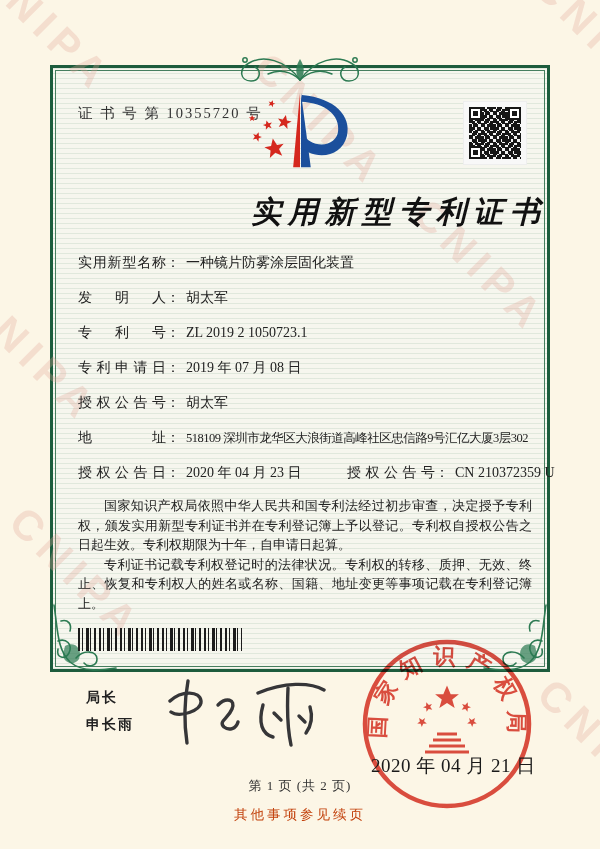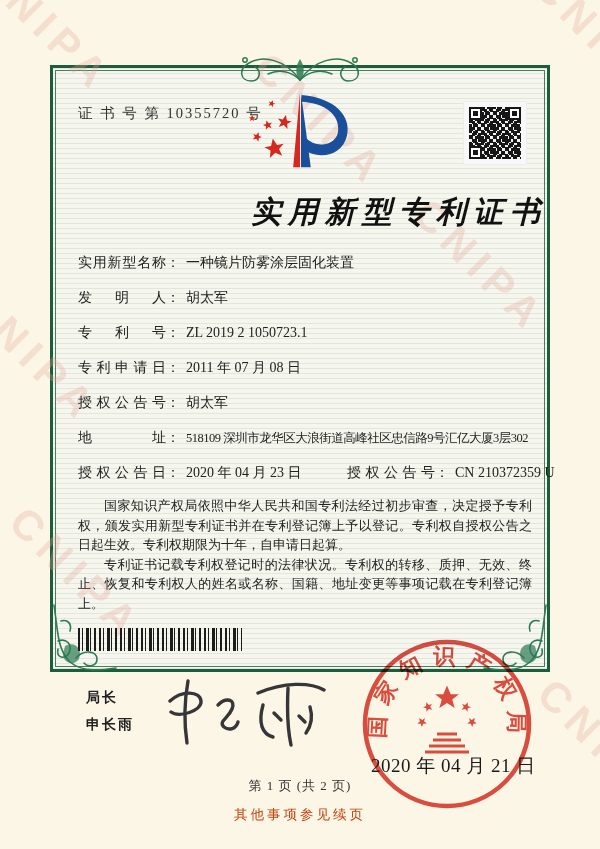--- a/index.html
+++ b/index.html
@@ -193,21 +193,21 @@
         <div class="frow">
           <span class="flabel">实用新型名称</span><span class="fcolon">：</span><span class="fvalue">一种镜片防雾涂层固化装置</span>
         </div>
         <div class="frow">
           <span class="flabel">发明人</span><span class="fcolon">：</span><span class="fvalue">胡太军</span>
         </div>
         <div class="frow">
           <span class="flabel">专利号</span><span class="fcolon">：</span><span class="fvalue">ZL 2019 2 1050723.1</span>
         </div>
         <div class="frow">
-          <span class="flabel">专利申请日</span><span class="fcolon">：</span><span class="fvalue">2011 年 07 月 08 日</span>
+          <span class="flabel">专利申请日</span><span class="fcolon">：</span><span class="fvalue">2019 年 07 月 08 日</span>
         </div>
         <div class="frow">
           <span class="flabel">授权公告号</span><span class="fcolon">：</span><span class="fvalue">胡太军</span>
         </div>
         <div class="frow">
           <span class="flabel">地址</span><span class="fcolon">：</span><span class="fvalue addr">518109 深圳市龙华区大浪街道高峰社区忠信路9号汇亿大厦3层302</span>
         </div>
         <div class="frow">
           <span>
             <span class="flabel">授权公告日</span><span class="fcolon">：</span><span class="fvalue">2020 年 04 月 23 日</span>

